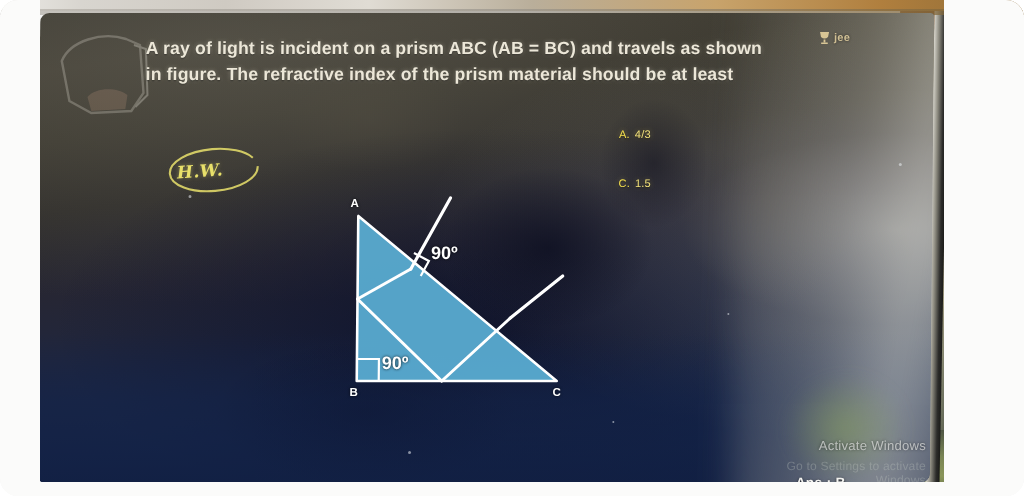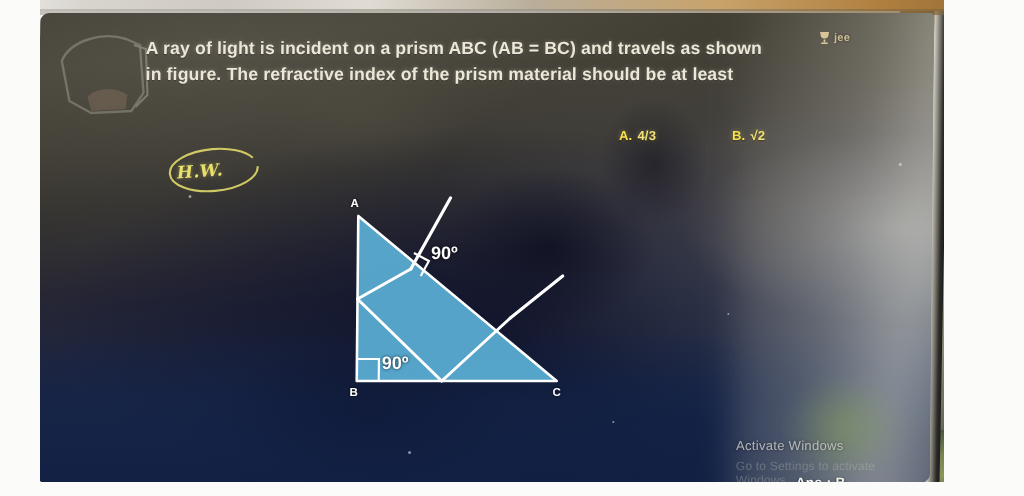--- a/index.html
+++ b/index.html
@@ -13,20 +13,21 @@
     overflow: hidden;
     font-family: "Liberation Sans", sans-serif;
   }
 
   #photo {
     position: relative;
     width: 1024px;
     height: 496px;
     background: #f3f3f2;
     overflow: hidden;
+    border-radius: 18px;
   }
 
   
   #bezel-right {
     position: absolute;
     left: 902px; top: 0px;
     width: 52px; height: 496px;
     background: linear-gradient(100deg,
         #55524a 0%, #6d6452 18%, #938a6a 40%,
         #b9b193 62%, #6f7360 82%, #3d4238 100%);
@@ -162,22 +163,22 @@
 
   #options {
     position: absolute;
     left: 580px; top: 115px;
     width: 230px;
   }
   .opt-row { display: flex; height: 49px; }
   .opt {
     width: 113px;
     color: #f2e17a;
-    font-size: 13px;
-    font-weight: bold;
+    font-size: 11px;
+    font-weight: normal;
     letter-spacing: .2px;
     text-shadow: 0 0 5px rgba(250,228,120,.42), 0 1px 2px rgba(0,0,0,.65);
     white-space: nowrap;
   }
   .opt .lbl { color: #f6e14e; margin-right: 5px; }
 
   
   #hw {
     position: absolute;
     left: 120px; top: 128px;
@@ -217,21 +218,21 @@
     font-weight: bold;
     text-shadow: 0 0 3px rgba(0,0,0,.85);
     white-space: nowrap;
   }
 
   
   #watermark {
     position: absolute;
     left: 700px; top: 425px;
     width: 190px;
-    text-align: left;
+    text-align: right;
     pointer-events: none;
   }
   #wm-title {
     color: rgba(224,226,224,.72);
     font-size: 13px;
     letter-spacing: .3px;
     text-shadow: 0 0 3px rgba(0,0,0,.5);
   }
   #wm-sub {
     color: rgba(200,204,198,.30);
@@ -303,25 +304,25 @@
     <div class="speck" style="left:690px;top:300px;width:2px;height:2px;"></div>
     <div class="speck" style="left:860px;top:150px;width:3px;height:3px;"></div>
 
     <div id="question">A ray of light is incident on a prism ABC (AB = BC) and travels as shown in figure. The refractive index of the prism material should be at least</div>
 
     <div id="options">
       <div class="opt-row">
         <div class="opt">
           <span class="lbl">A.</span><span>4/3</span>
         </div>
-        <div class="opt">
-          <span class="lbl">B.</span><span>√2</span>
-        </div>
       </div>
       <div class="opt-row">
+        <div class="opt">
+          <span class="lbl">C.</span><span>1.5</span>
+        </div>
       </div>
     </div>
 
     <svg id="hw" viewBox="0 0 110 58">
       <ellipse cx="55" cy="29" rx="44" ry="21" fill="none" stroke="#e4dc6a" stroke-width="2.1" opacity=".88" transform="rotate(-5 55 29)" stroke-dasharray="200 14"></ellipse>
     </svg>
     <div id="hw-text">H.W.</div>
 
     <div id="figure">
       <svg width="320" height="230" viewBox="0 0 320 230">

